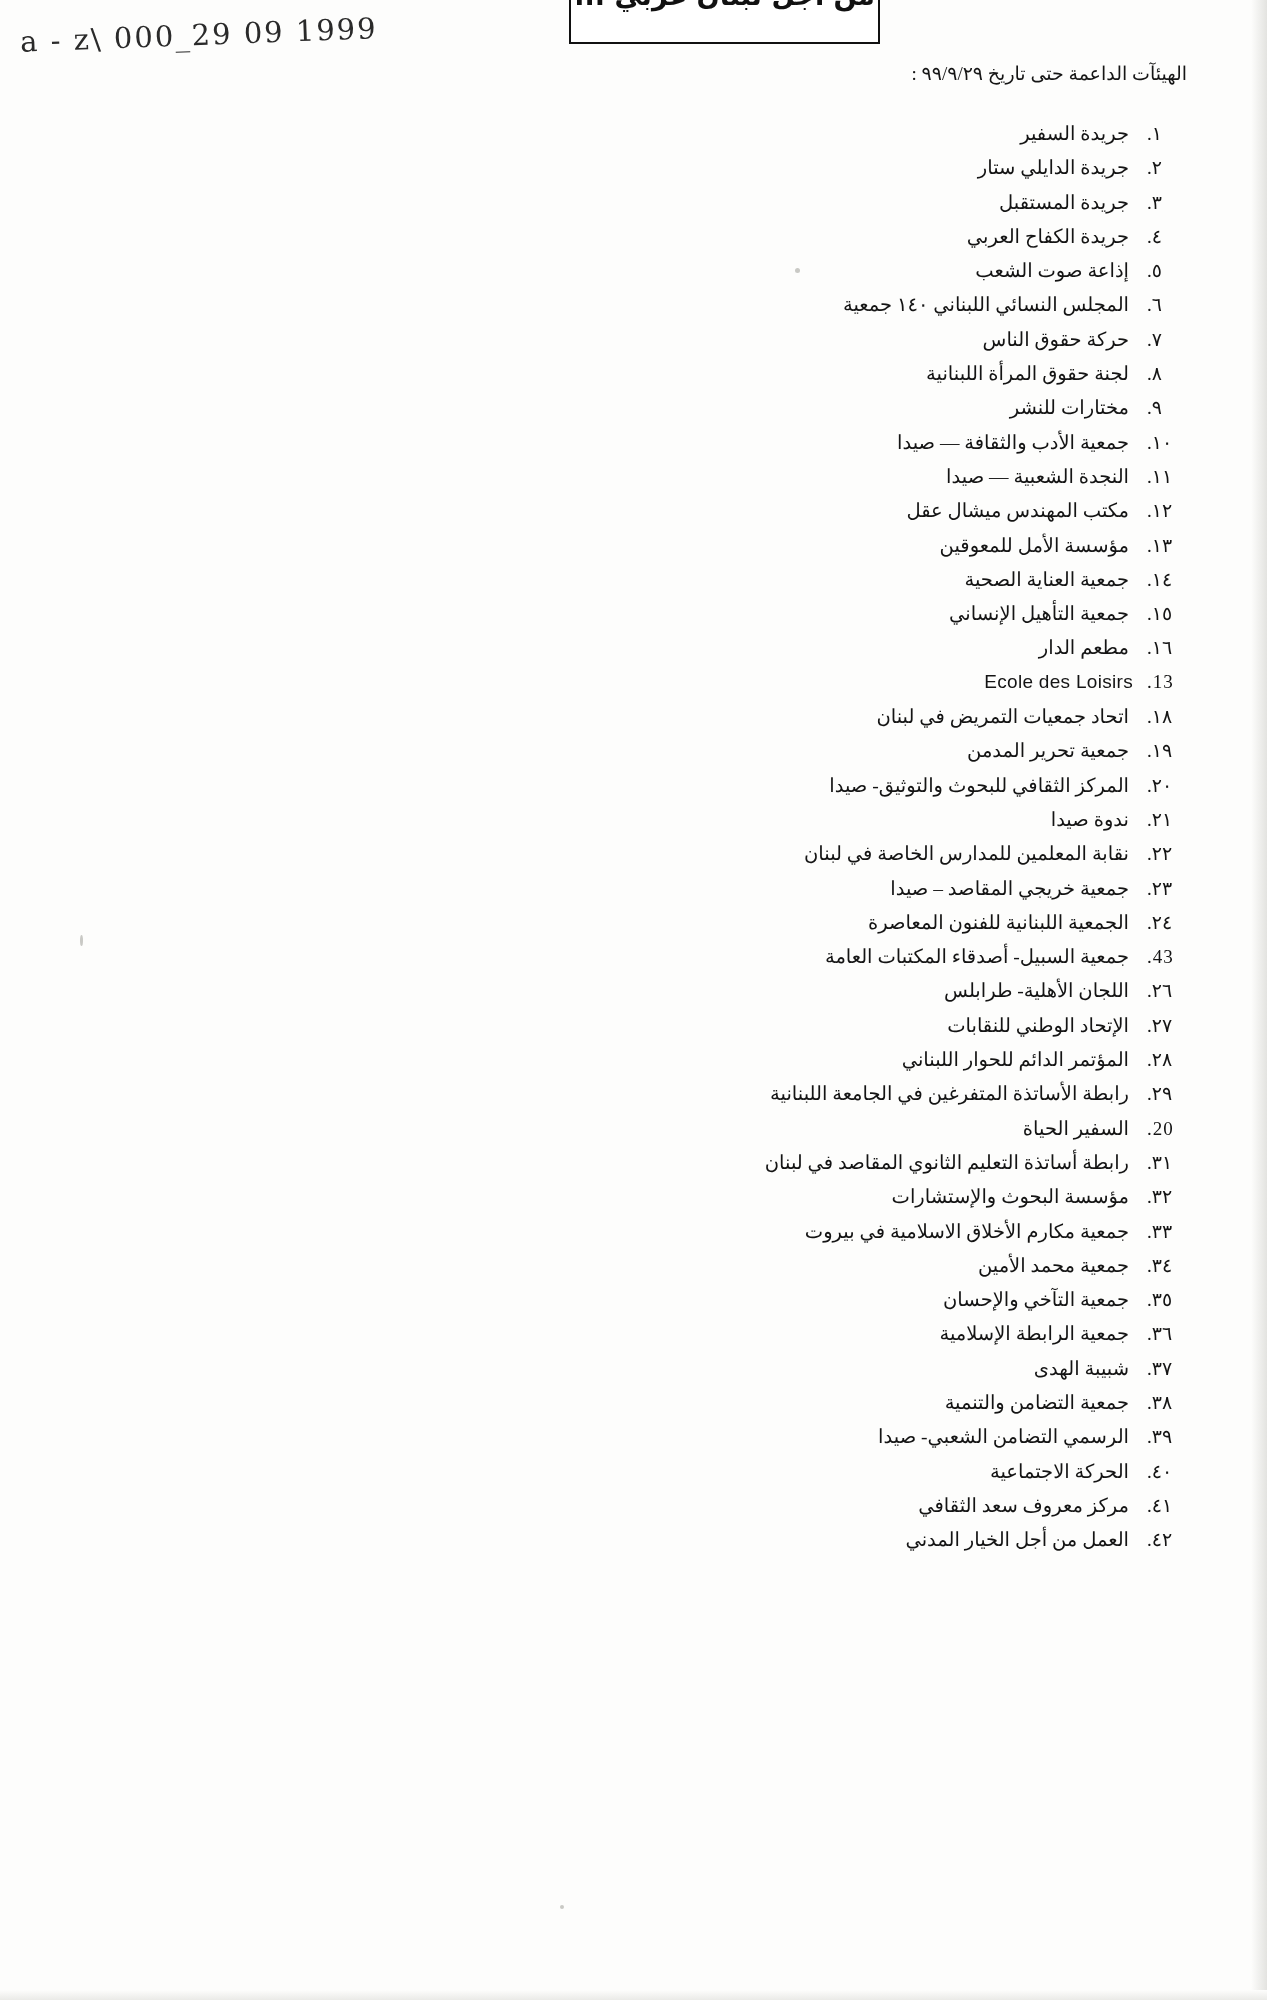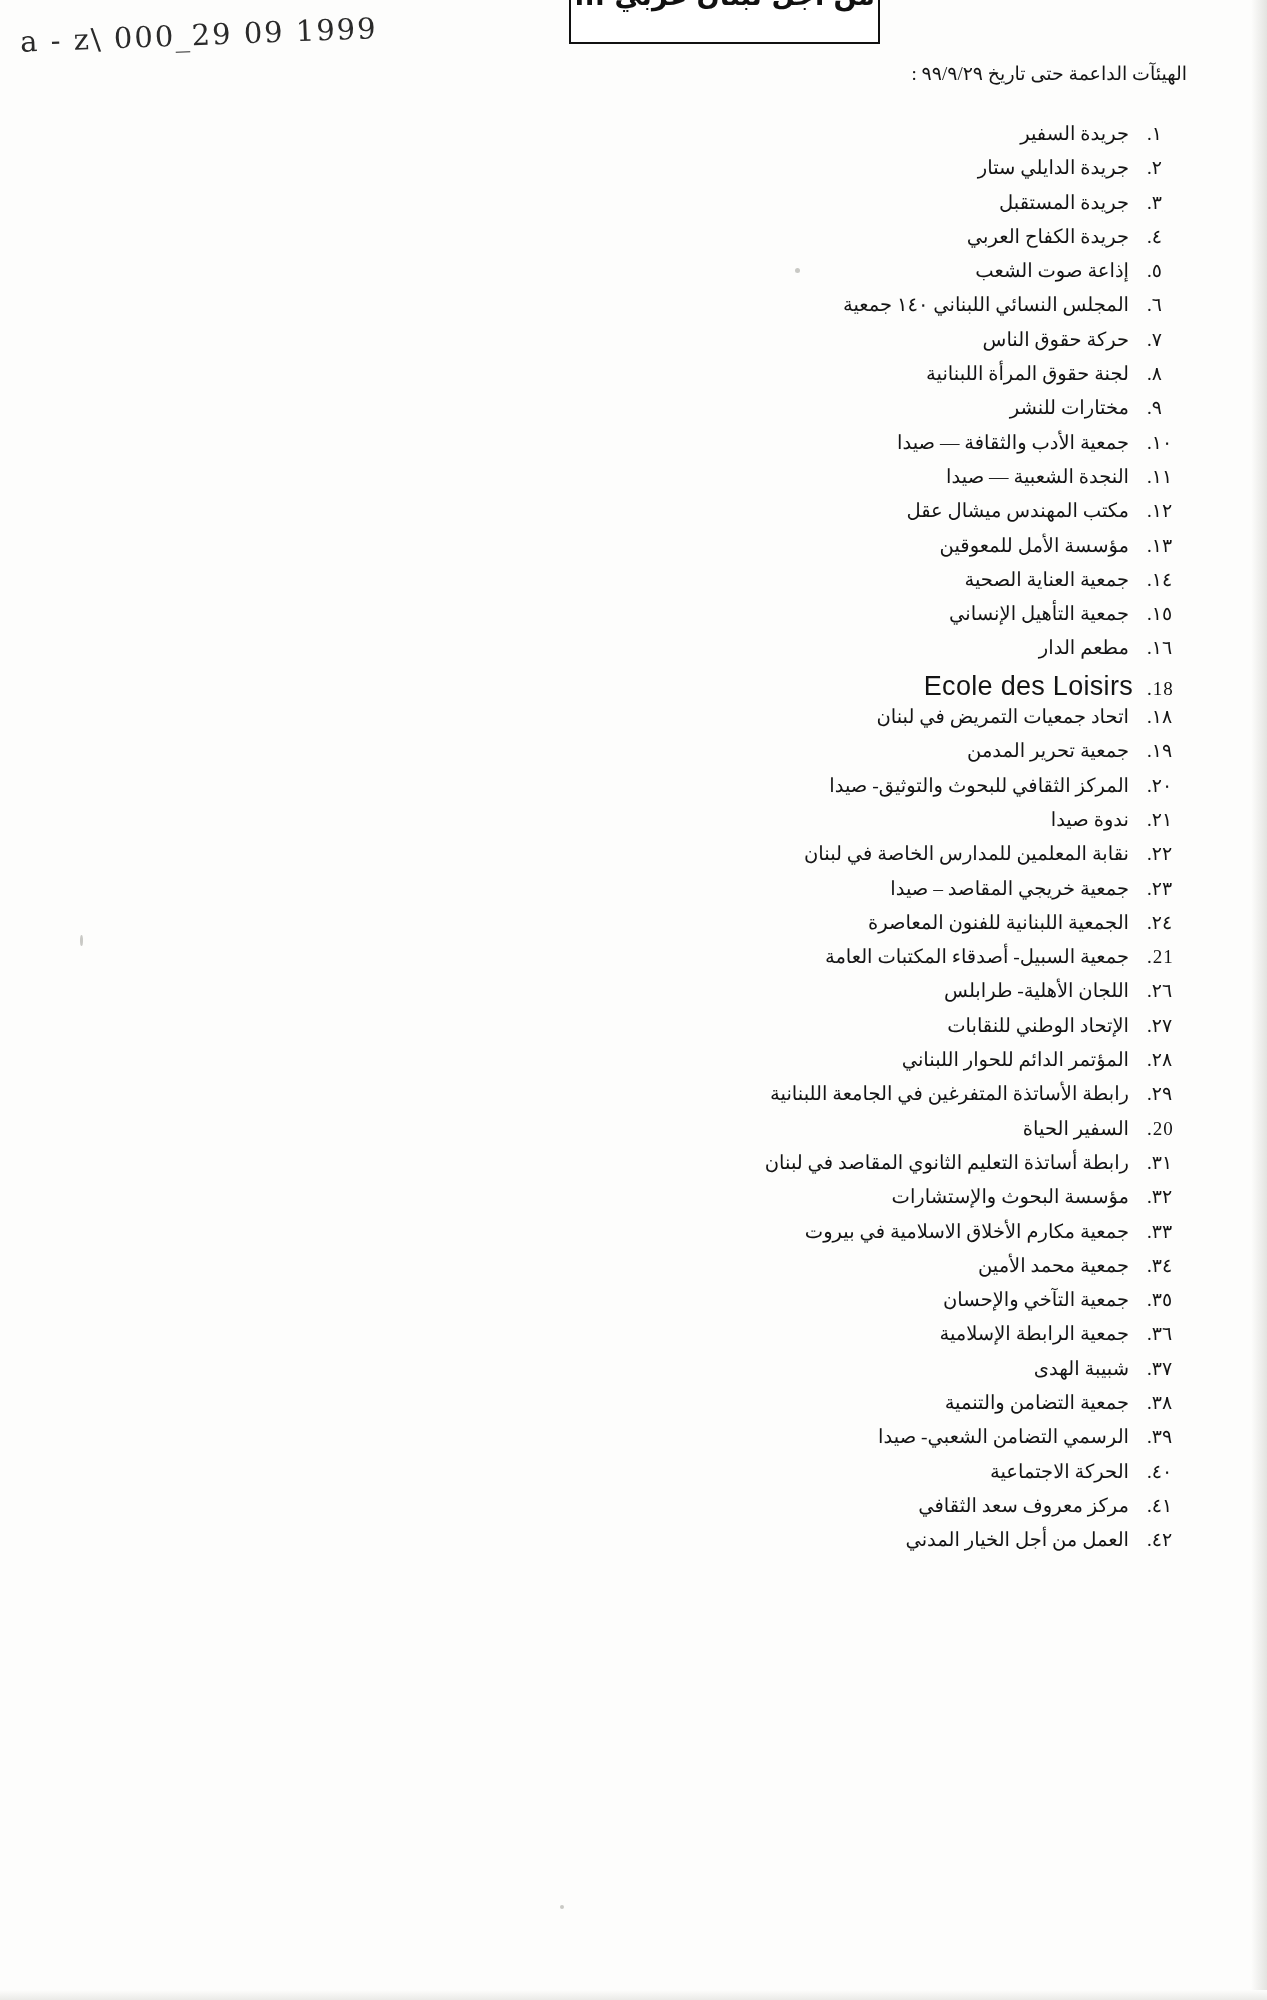--- a/index.html
+++ b/index.html
@@ -110,21 +110,21 @@
     letter-spacing: 1px;
   }
   .label {
     flex: 0 0 auto;
     padding-right: 18px;
     text-align: center;
   }
   
   .list-item.latin .label {
     font-family: "Liberation Sans", sans-serif;
-    font-size: 27px;
+    font-size: 19px;
     letter-spacing: 0.3px;
     padding-right: 14px;
   }
 
   
   .speck {
     position: absolute;
     background: #c9c9c5;
     border-radius: 50%;
   }
@@ -204,21 +204,21 @@
       </div>
       <div class="list-item">
         <span class="num">١٥.</span>
         <span class="label">جمعية التأهيل الإنساني</span>
       </div>
       <div class="list-item">
         <span class="num">١٦.</span>
         <span class="label">مطعم الدار</span>
       </div>
       <div class="list-item latin">
-        <span class="num">18.</span>
+        <span class="num">13.</span>
         <span class="label">Ecole des Loisirs</span>
       </div>
       <div class="list-item">
         <span class="num">١٨.</span>
         <span class="label">اتحاد جمعيات التمريض في لبنان</span>
       </div>
       <div class="list-item">
         <span class="num">١٩.</span>
         <span class="label">جمعية تحرير المدمن</span>
       </div>
@@ -236,21 +236,21 @@
       </div>
       <div class="list-item">
         <span class="num">٢٣.</span>
         <span class="label">جمعية خريجي المقاصد – صيدا</span>
       </div>
       <div class="list-item">
         <span class="num">٢٤.</span>
         <span class="label">الجمعية اللبنانية للفنون المعاصرة</span>
       </div>
       <div class="list-item">
-        <span class="num">21.</span>
+        <span class="num">43.</span>
         <span class="label">جمعية السبيل- أصدقاء المكتبات العامة</span>
       </div>
       <div class="list-item">
         <span class="num">٢٦.</span>
         <span class="label">اللجان الأهلية- طرابلس</span>
       </div>
       <div class="list-item">
         <span class="num">٢٧.</span>
         <span class="label">الإتحاد الوطني للنقابات</span>
       </div>

